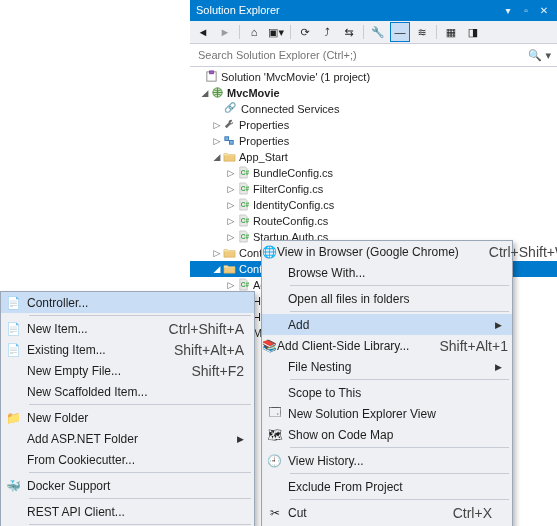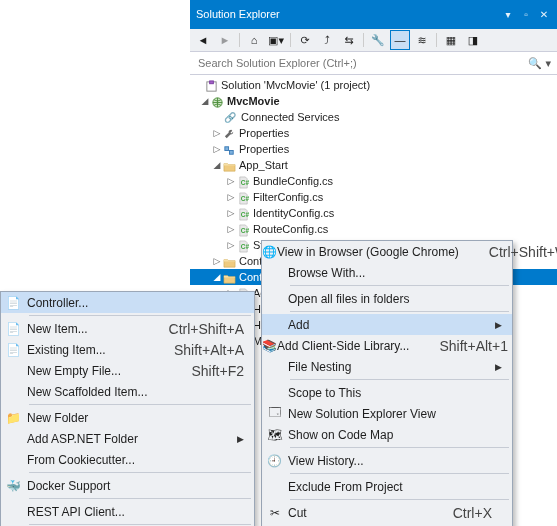--- a/index.html
+++ b/index.html
@@ -1,29 +1,29 @@
 <!DOCTYPE html>
 <html><head>
 <meta charset="utf-8">
 <style>
 html,body{margin:0;padding:0;font-family:"Segoe UI",Tahoma,sans-serif;font-size:11px;color:#1e1e1e;background:#fff;overflow:hidden}
 .vs{width:557px;height:526px;position:relative;background:#fff}
 .leftgap{position:absolute;left:0;top:0;width:190px;height:291px;background:#fff}
 .panel{position:absolute;left:190px;top:0;right:0;height:291px;background:#fff}
-.titlebar{background:#007acc;color:#fff;height:29px;line-height:21px;padding:0 6px;display:flex;align-items:center;font-size:11px}
+.titlebar{background:#007acc;color:#fff;height:21px;line-height:21px;padding:0 6px;display:flex;align-items:center;font-size:11px}
 .titlebar .ttl{flex:1}
 .titlebar .wicon{width:14px;height:14px;margin-left:4px;display:flex;align-items:center;justify-content:center;font-size:10px;opacity:.9}
 .toolbar{height:22px;border-bottom:1px solid #cccedb;display:flex;align-items:center;padding:0 3px;gap:2px;background:#eef0f3}
 .tbtn{width:18px;height:18px;display:flex;align-items:center;justify-content:center;color:#1e1e1e;border:1px solid transparent;font-size:11px}
 .tbtn.sel{border:1px solid #007acc;background:#c9def5}
 .tsep{width:1px;height:14px;background:#ccc;margin:0 2px}
 .searchbar{height:22px;border-bottom:1px solid #cccedb;display:flex;align-items:center;padding:0 6px;color:#6d6d6d}
 .searchbar input{flex:1;border:none;outline:none;font:inherit;color:#6d6d6d;background:transparent}
 .tree{padding:2px 0;overflow:hidden}
-.row{display:flex;align-items:flex-end;height:16px;line-height:16px;white-space:nowrap}
+.row{display:flex;align-items:flex-start;height:16px;line-height:16px;white-space:nowrap}
 .row.selected{background:#007acc;color:#fff}
 .tw{display:inline-block;width:10px;text-align:center;color:#606060;font-size:9px}
 .ic{width:14px;height:14px;margin-right:3px;display:inline-flex;align-items:center;justify-content:center;font-size:10px}
 .ic svg{width:13px;height:13px}
 .ind{display:inline-block}
 
 
 .ctx{position:absolute;background:#eef0f3;border:1px solid #9ba7b7;box-shadow:3px 3px 5px rgba(0,0,0,.25);font-size:12px}
 .ctx .mi{display:flex;align-items:center;height:21px;padding-right:10px}
 .ctx .mi .mgut{width:26px;display:flex;align-items:center;justify-content:center}

